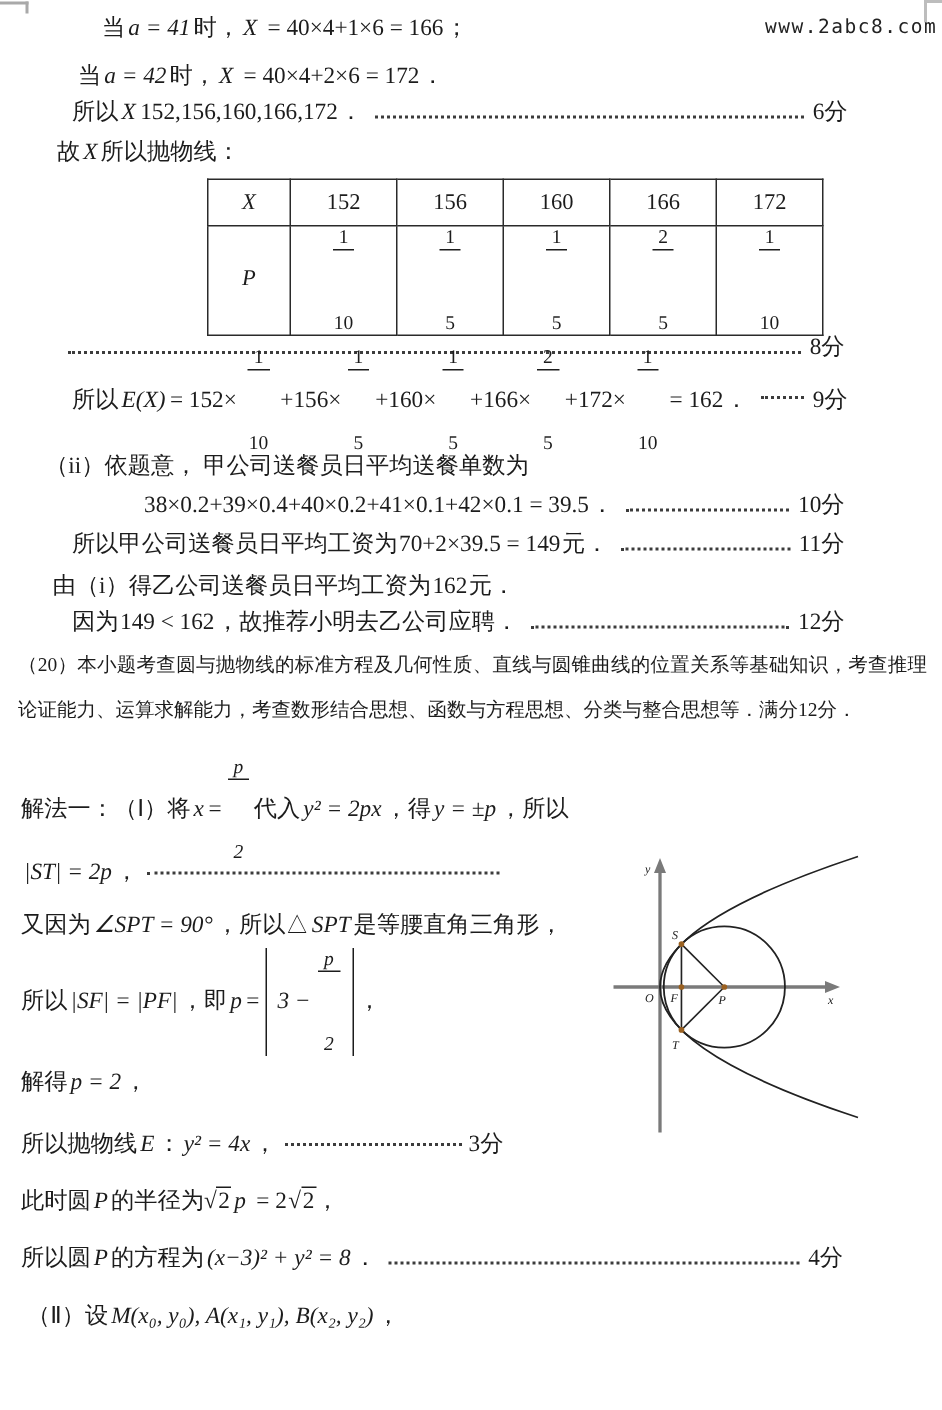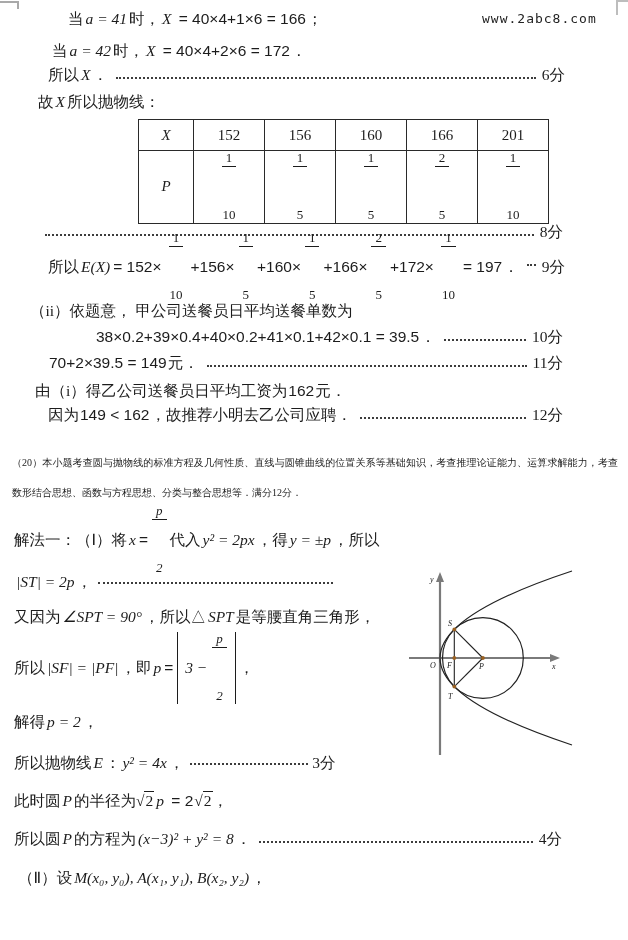--- a/index.html
+++ b/index.html
@@ -3,44 +3,44 @@
 <meta charset="utf-8">
 <style>
   html,body{margin:0;padding:0;}
   body{width:628px;height:940px;background:#ffffff;position:relative;overflow:hidden;
        font-family:"Liberation Serif",serif;color:#1c1c1c;}
   .line{position:absolute;font-size:15.5px;white-space:nowrap;line-height:1.25;}
   .flexline{display:flex;align-items:baseline;}
   .centerline{display:flex;align-items:center;}
   .c{font-family:"Liberation Serif",serif;}
   .v{font-family:"Liberation Serif",serif;font-style:italic;margin:0 2px;}
-  .m{font-family:Liberation Sans, sans-serif;margin:0 1px;}
+  .m{font-family:Liberation Serif, serif;margin:0 1px;}
   .score{font-family:"Liberation Serif",serif;white-space:nowrap;}
   .dots{flex:1;height:0;border-bottom:2px dotted #3c3c3c;margin:0 6px 5px 8px;align-self:flex-end;}
   .centerline .dots{align-self:center;margin-top:14px;}
   .dots-fixed{display:inline-block;border-bottom:2px dotted #3c3c3c;height:0;vertical-align:baseline;margin:0 4px 3px 6px;}
   .frac{display:inline-flex;flex-direction:column;align-items:center;font-size:13px;
         line-height:1.15;margin:0 3px;vertical-align:middle;font-family:"Liberation Serif",serif;}
   .frac .fn{padding:0 4px;border-bottom:1px solid #1c1c1c;}
   .frac .fd{padding:0 4px;margin-top:41px;}
   .frac.it{font-style:italic;}
   .absg{display:inline-flex;align-items:center;border-left:1.5px solid #1c1c1c;
         border-right:1.5px solid #1c1c1c;padding:0 5px;margin:0 3px;}
   .sqrt{white-space:nowrap;}
   .rad{border-top:1.2px solid #1c1c1c;padding:0 1px;}
-  .watermark{position:absolute;left:482px;top:11px;font-family:"DejaVu Sans Mono",monospace;
+  .watermark{position:absolute;left:510px;top:11px;font-family:"DejaVu Sans Mono",monospace;
              font-size:13px;letter-spacing:1px;color:#222;}
   table.dist{position:absolute;left:138px;top:119px;border-collapse:collapse;}
   table.dist td{border:1px solid #2a2a2a;text-align:center;vertical-align:middle;
                 font-size:15px;padding:0;}
   table.dist tr.r1 td{height:30px;}
   table.dist tr.r2 td{height:46px;}
   td.hc{width:54px;font-style:italic;}
   td.vc{width:70px;}
-  .para{position:absolute;left:12px;top:448px;width:606px;font-size:10px;
+  .para{position:absolute;left:12px;top:428px;width:606px;font-size:13px;
         line-height:30px;text-align:justify;white-space:normal;}
   .cornerL{position:absolute;left:0;top:1px;width:17px;height:6px;
            border-top:2px solid #a9a9a9;border-right:2px solid #a9a9a9;}
   .cornerR{position:absolute;left:616px;top:0;width:12px;height:13px;
            border-top:2px solid #bdbdbd;border-left:2px solid #bdbdbd;}
   .figure{position:absolute;left:403px;top:553px;width:182px;height:212px;}
   svg text{font-family:"Liberation Serif",serif;font-style:italic;fill:#222;}
 </style>
 </head>
 <body>
@@ -54,38 +54,39 @@
   <span class="c">当</span><span class="v">a = 41</span><span class="c">时，</span><span class="v">X</span><span class="m"> = 40×4+1×6 = 166</span><span class="c">；</span>
 </div>
 
 <div class="line" style="left:52px;top:41px;">
   <span class="c">当</span><span class="v">a = 42</span><span class="c">时，</span><span class="v">X</span><span class="m"> = 40×4+2×6 = 172</span><span class="c">．</span>
 </div>
 
 <div class="line flexline" style="left:48px;top:65px;width:517px;">
   <span class="c">所以</span>
     <span class="v">X</span>
+    <span class="m">152,156,160,166,172</span>
     <span class="c">．</span>
   <span class="dots"></span>
   <span class="score">6分</span>
 </div>
 
 <div class="line" style="left:38px;top:92px;">
   <span class="c">故</span><span class="v">X</span><span class="c">所以抛物线：</span>
 </div>
 
 <table class="dist">
   <tbody>
       <tr class="r1">
     <td class="hc">X</td>
     <td class="vc">152</td>
     <td class="vc">156</td>
     <td class="vc">160</td>
     <td class="vc">166</td>
-    <td class="vc">201</td>
+    <td class="vc">172</td>
   </tr>
   <tr class="r2">
     <td class="hc">P</td>
     <td class="vc"><span class="frac">
             <span class="fn">1</span>
             <span class="fd">10</span>
           </span></td>
     <td class="vc"><span class="frac">
             <span class="fn">1</span>
             <span class="fd">5</span>
@@ -132,38 +133,39 @@
   <span class="m">+166×</span>
   <span class="frac">
       <span class="fn">2</span>
       <span class="fd">5</span>
     </span>
   <span class="m">+172×</span>
   <span class="frac">
       <span class="fn">1</span>
       <span class="fd">10</span>
     </span>
-  <span class="m"> = 197</span>
+  <span class="m"> = 162</span>
     <span class="c">．</span>
   <span class="dots" style="margin-top:0;"></span>
   <span class="score">9分</span>
 </div>
 
 <div class="line" style="left:30px;top:301px;">
   <span class="c">（ii）依题意， 甲公司送餐员日平均送餐单数为</span>
 </div>
 
 <div class="line flexline" style="left:95px;top:327px;width:468px;">
   <span class="m">38×0.2+39×0.4+40×0.2+41×0.1+42×0.1 = 39.5</span>
     <span class="c">．</span>
   <span class="dots"></span>
   <span class="score">10分</span>
 </div>
 
 <div class="line flexline" style="left:48px;top:353px;width:515px;">
+  <span class="c">所以甲公司送餐员日平均工资为</span>
     <span class="m">70+2×39.5 = 149</span>
     <span class="c">元．</span>
   <span class="dots"></span>
   <span class="score">11分</span>
 </div>
 
 <div class="line" style="left:35px;top:381px;">
   <span class="c">由（i）得乙公司送餐员日平均工资为</span><span class="m">162</span><span class="c">元．</span>
 </div>
 

